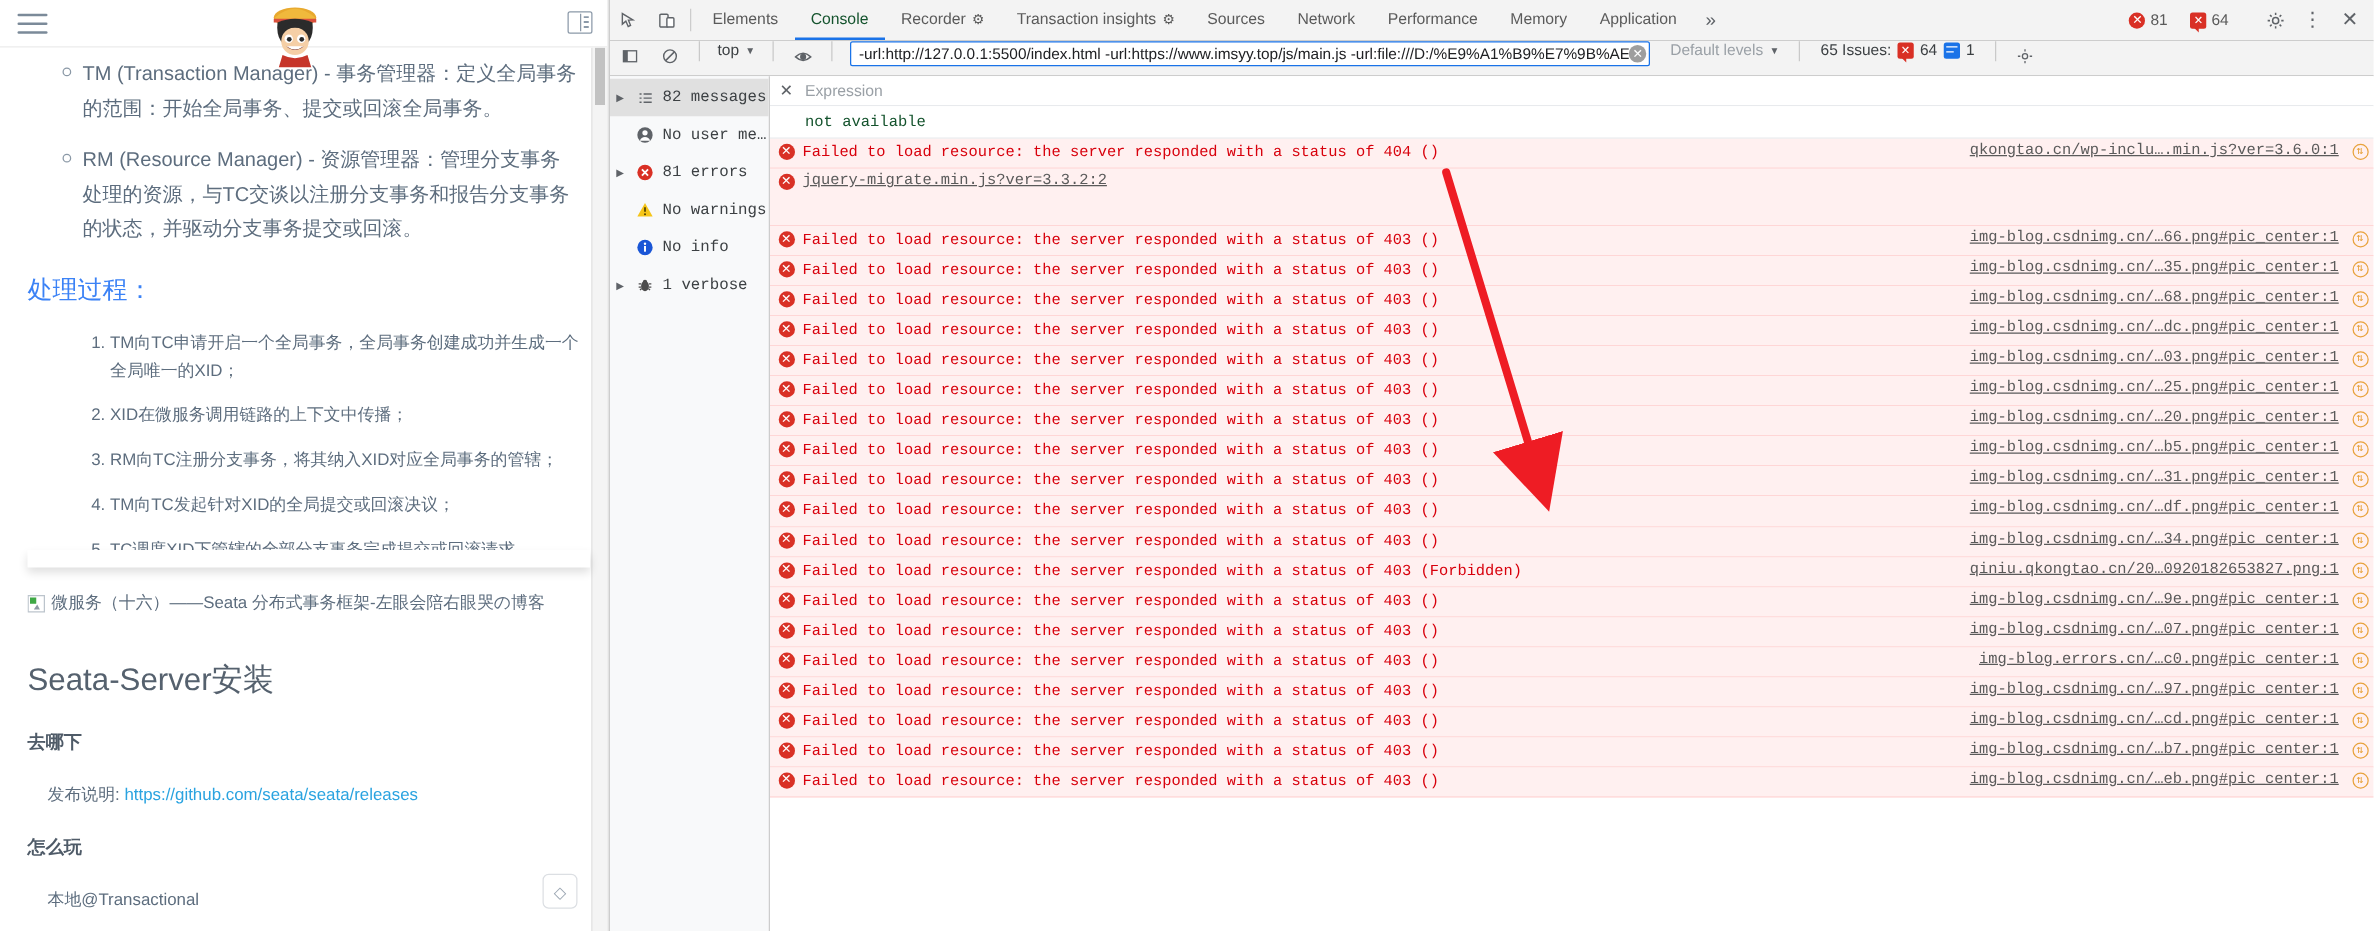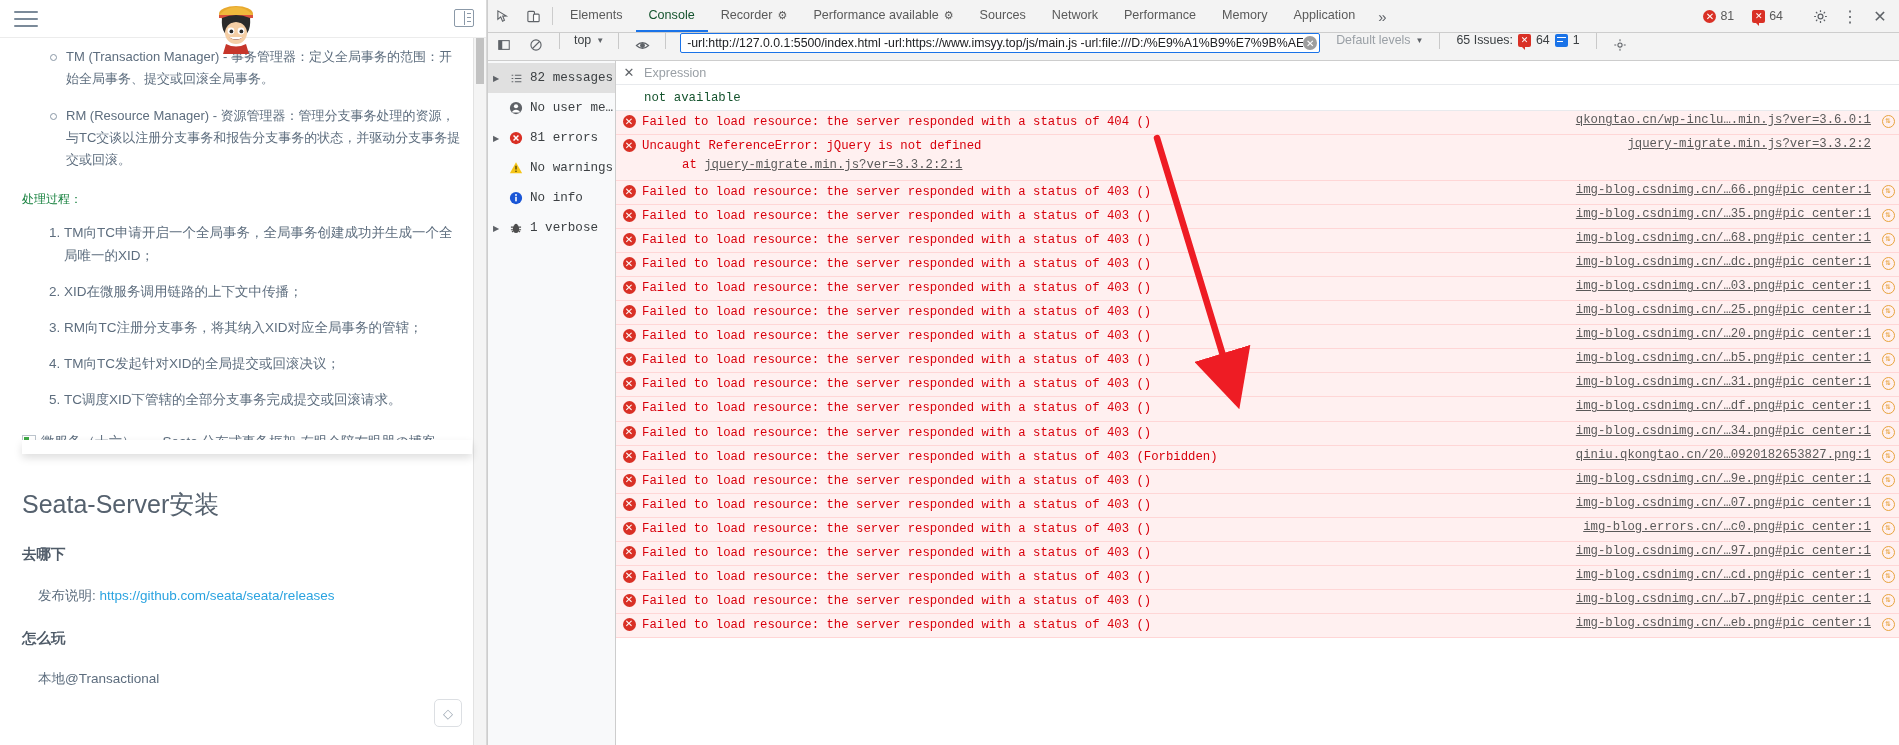--- a/index.html
+++ b/index.html
@@ -29,29 +29,29 @@
   .avatar-luffy {
     position: absolute; left: 212px; top: 2px; width: 48px; height: 52px;
   }
   .page-body {
     position: relative; padding: 4px 22px 0 22px;
     color: #5b6b7c; font-size: 13.5px; line-height: 1.85;
   }
   ul.sub-list { list-style: none; margin: 4px 0 0 0; padding: 0 0 0 28px; }
   ul.sub-list > li {
     position: relative; margin-bottom: 14px; padding-left: 16px;
-    color: #5d6d7e; font-size: 13px; line-height: 1.72;
+    color: #5d6d7e; font-size: 16px; line-height: 1.72;
   }
   ul.sub-list > li::before {
     content: ""; position: absolute; left: 0; top: 8px;
     width: 5px; height: 5px; border: 1px solid #8a98a6; border-radius: 50%;
   }
-  .para-label { margin: 16px 0 12px 0; color: #15803d; font-size: 12px; }
+  .para-label { margin: 16px 0 12px 0; color: #3b82f6; font-size: 20px; }
   ol.steps { margin: 0; padding-left: 42px; color: #5d6d7e; font-size: 13.5px; }
-  ol.steps > li { margin-bottom: 13px; line-height: 1.7; }
+  ol.steps > li { margin-bottom: 13px; line-height: 1.7; margin-left: 24px; }
   .brokenimg-row {
     margin: 18px 0 0 0; display: flex; align-items: center; gap: 2px;
     color: #5d6d7e; font-size: 13.5px; white-space: nowrap; overflow: hidden;
   }
   .broken-img-icon {
     width: 14px; height: 14px; flex: 0 0 14px; position: relative;
     background: #fff; border: 1px solid #bcc4cc; margin-right: 3px;
   }
   .broken-img-icon::before {
     content: ""; position: absolute; left: 1px; top: 1px;
@@ -345,21 +345,21 @@
             <span>Elements</span>
           </div>
         <div class="dt-tab active">
             <span>Console</span>
           </div>
         <div class="dt-tab">
             <span>Recorder</span>
             <span class="flask">⚙</span>
           </div>
         <div class="dt-tab">
-            <span>Performance available</span>
+            <span>Transaction insights</span>
             <span class="flask">⚙</span>
           </div>
         <div class="dt-tab">
             <span>Sources</span>
           </div>
         <div class="dt-tab">
             <span>Network</span>
           </div>
         <div class="dt-tab">
             <span>Performance</span>
@@ -528,21 +528,20 @@
           <span class="msg-src">qkongtao.cn/wp-inclu….min.js?ver=3.6.0:1</span>
           <span class="msg-badge">
               <span class="issue-icon">⇅</span>
             </span>
         </div>
 
         <div class="msg-row two-line">
           <span class="msg-ico">
               <span class="x-circle">✕</span>
             </span>
-          <span class="msg-text"><span>Uncaught ReferenceError: jQuery is not defined</span><span class="sub">at <a href="#">jquery-migrate.min.js?ver=3.3.2:2:1</a></span></span>
           <span class="msg-src">jquery-migrate.min.js?ver=3.3.2:2</span>
           <span class="msg-badge"></span>
         </div>
 
         <div class="msg-row">
           <span class="msg-ico">
               <span class="x-circle">✕</span>
             </span>
           <span class="msg-text">Failed to load resource: the server responded with a status of 403 ()</span>
           <span class="msg-src">img-blog.csdnimg.cn/…66.png#pic_center:1</span>

